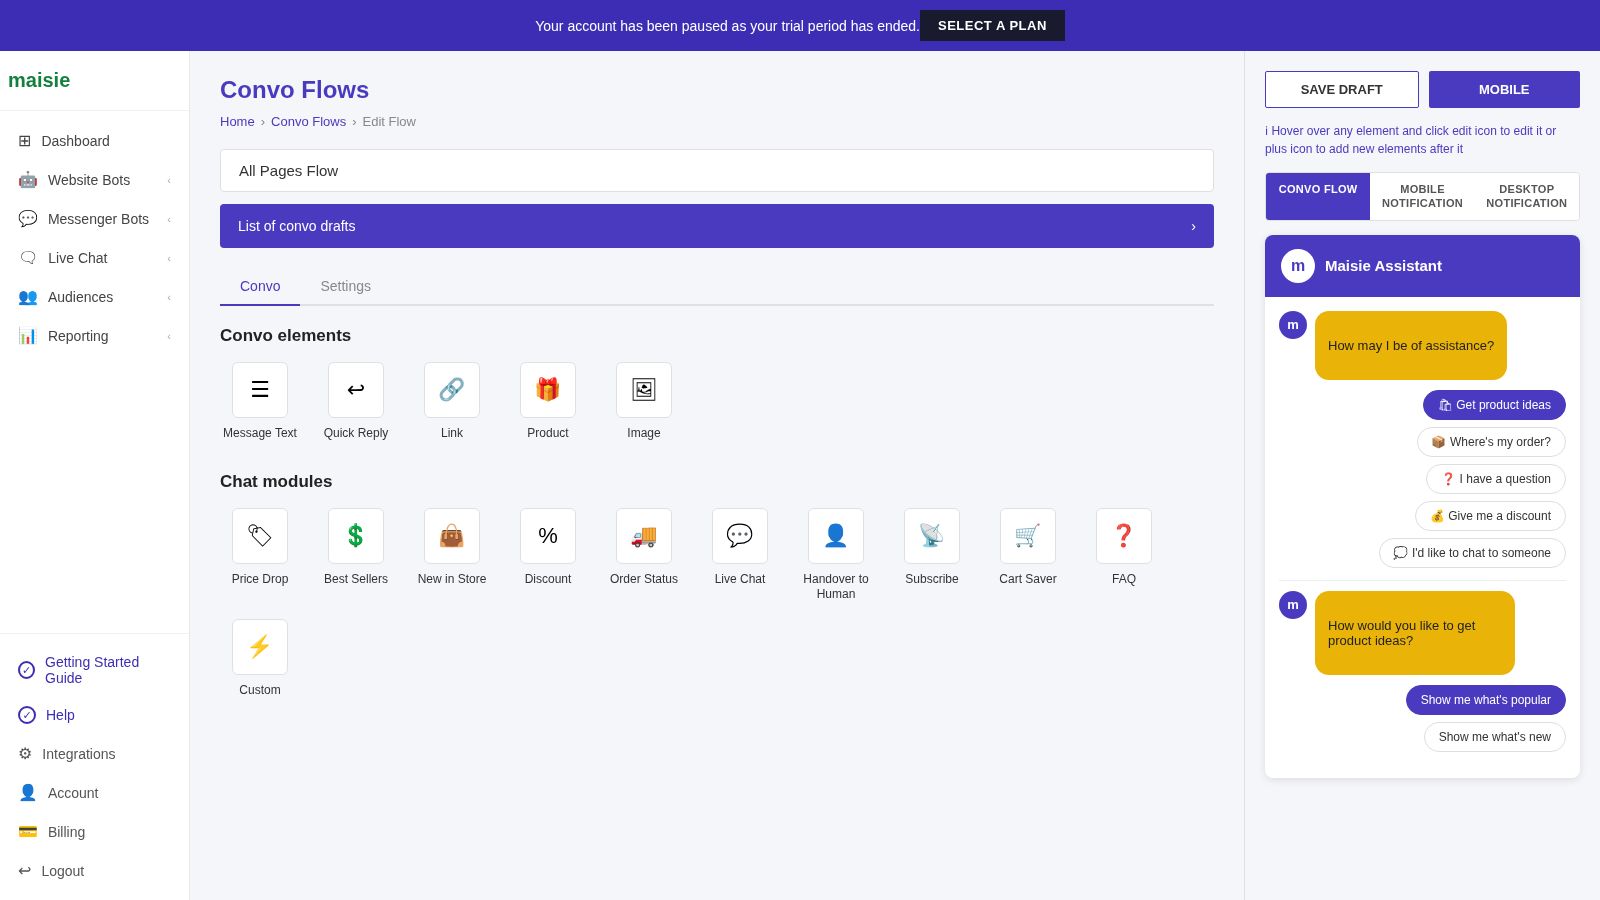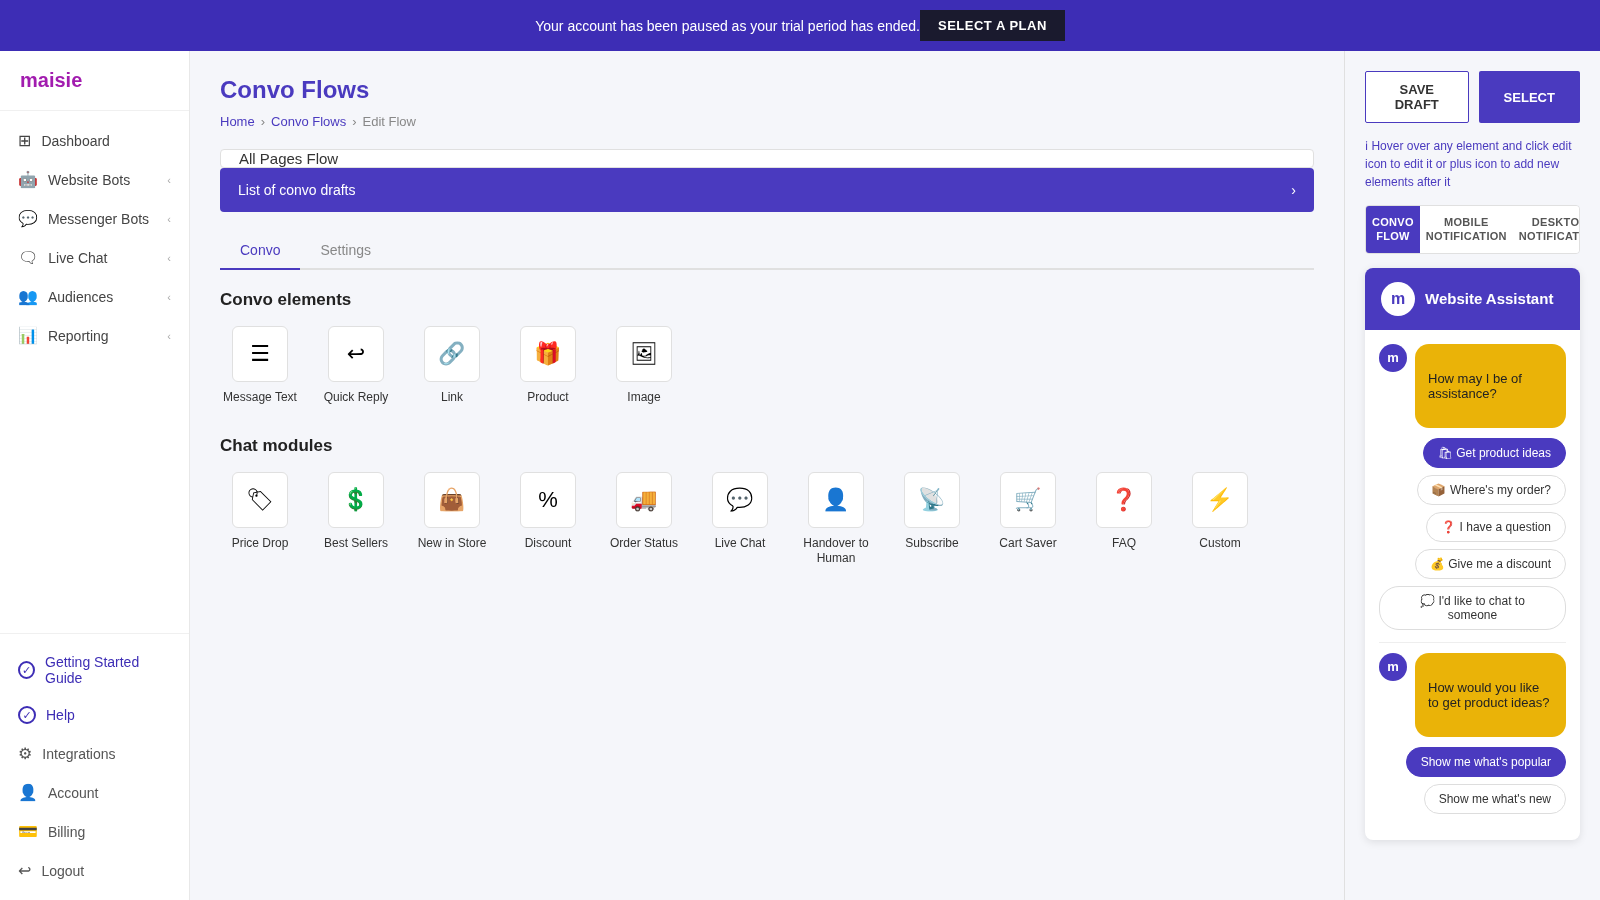--- a/index.html
+++ b/index.html
@@ -33,24 +33,24 @@
     
     .sidebar {
       width: 190px;
       background: white;
       border-right: 1px solid #e8e8e8;
       display: flex;
       flex-direction: column;
       flex-shrink: 0;
     }
     .sidebar-logo {
-      padding: 18px 20px;
+      padding: 18px 8px;
       font-size: 20px;
       font-weight: 700;
-      color: #a21caf;
+      color: #15803d;
       border-bottom: 1px solid #f0f0f0;
     }
     .sidebar-nav { flex: 1; padding: 10px 0; }
     .sidebar-item {
       display: flex;
       align-items: center;
       gap: 10px;
       padding: 10px 18px;
       cursor: pointer;
       font-size: 14px;
@@ -93,23 +93,24 @@
       font-size: 13px;
       margin-bottom: 20px;
     }
     .breadcrumb a { color: #4a3abf; text-decoration: none; }
     .breadcrumb span { color: #888; }
     .breadcrumb-sep { color: #aaa; }
 
     .flow-name-bar {
       background: white;
       border: 1px solid #e0e0e0;
-      padding: 0 18px;
+      padding: 12px 18px;
       font-size: 15px;
       color: #333;
+      margin-bottom: 12px;
       border-radius: 4px;
     }
 
     .drafts-bar {
       background: #4a3abf;
       color: white;
       padding: 14px 18px;
       border-radius: 4px;
       display: flex;
       align-items: flex-end;
@@ -168,21 +169,21 @@
     }
     .element-label {
       font-size: 12px;
       color: #333;
       text-align: center;
       line-height: 1.3;
     }
 
     
     .right-panel {
-      width: 256px;
+      width: 356px;
       background: #f5f6fa;
       border-left: 1px solid #e0e0e0;
       display: flex;
       flex-direction: column;
       flex-shrink: 0;
       overflow-y: auto;
       padding: 20px;
     }
     .panel-actions {
       display: flex;
@@ -493,34 +494,34 @@
         <div class="element-item">
           <div class="element-icon">⚡</div>
     <span class="element-label">Custom</span>
         </div>
       </div>
   </main>
 
   <aside class="right-panel">
     <div class="panel-actions">
       <button class="btn-save-draft">SAVE DRAFT</button>
-      <button class="btn-publish">SELECT</button>
+      <button class="btn-publish">MOBILE</button>
     </div>
     <div class="hint-text">ℹ Hover over any element and click edit icon to edit it or plus icon to add new elements after it</div>
 
     <div class="view-tabs" id="view-tabs-el">
         <div class="view-tab active">CONVO FLOW</div>
         <div class="view-tab">MOBILE NOTIFICATION</div>
         <div class="view-tab">DESKTOP NOTIFICATION</div>
       </div>
 
     <div class="chat-preview">
       <div class="chat-header">
         <div class="chat-avatar">m</div>
-        <span class="chat-header-title">Website Assistant</span>
+        <span class="chat-header-title">Maisie Assistant</span>
       </div>
       <div class="chat-body" id="chat-body">
           <div class="chat-msg-bot">
     <div class="chat-msg-avatar">m</div>
     <div class="chat-bubble">How may I be of assistance?</div>
   </div>
           <div class="chat-replies">
             <button class="reply-btn purple-filled">🛍 Get product ideas</button>
             <button class="reply-btn">📦 Where's my order?</button>
             <button class="reply-btn">❓  I have a question</button>

